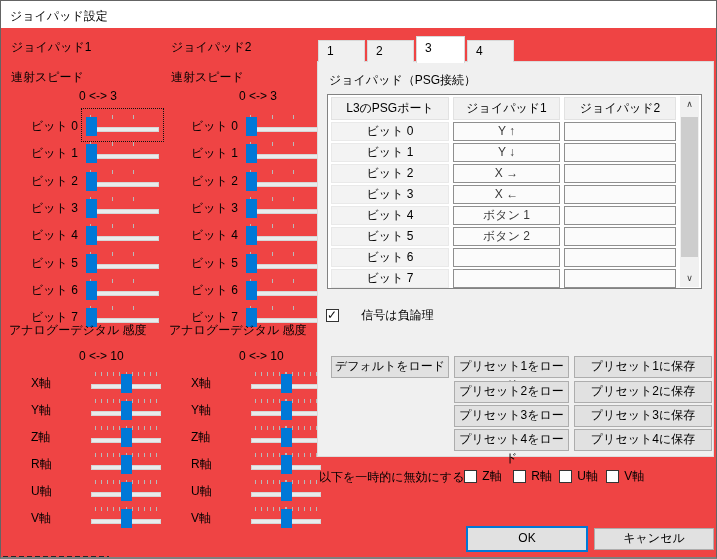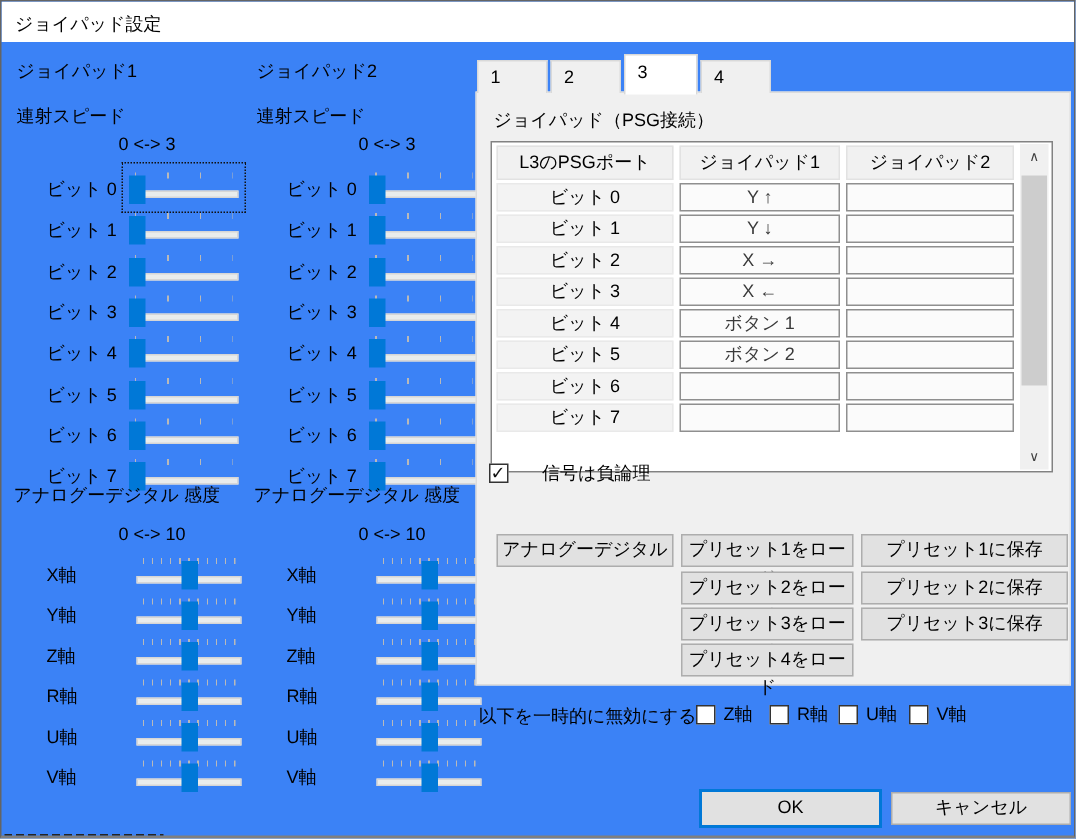--- a/index.html
+++ b/index.html
@@ -1,18 +1,18 @@
 <!DOCTYPE html>
 <html><head>
 <meta charset="utf-8">
 <style>
   html,body{margin:0;padding:0;background:#cfcfcf;}
   .window{
     position:relative; width:717px; height:559px; box-sizing:border-box;
-    background:#3b82f6; border:1px solid #646464; border-bottom:2px solid #7f7f7f;
+    background:#ef4444; border:1px solid #646464; border-bottom:2px solid #7f7f7f;
     font-family:"Liberation Sans", sans-serif; font-size:12px; color:#000; overflow:hidden;text-decoration:underline;
   }
   .titlebar{position:absolute; left:0; top:0; right:0; height:27px; background:#ffffff;}
   .titlebar .t{position:absolute; left:9px; top:7px; font-size:12px;}
 
   
   .pad{position:absolute; top:27px; width:160px; height:505px;}
   .pad.p1{left:8px;} .pad.p2{left:168px;}
   .pad .title{position:absolute; left:2px; top:11px;}
   .pad .rapid{position:absolute; left:2px; top:41px;}
@@ -37,21 +37,21 @@
   
   .tabs{position:absolute; left:317px; top:34px; height:27px; display:flex; align-items:flex-end; z-index:3;}
   .tab{box-sizing:border-box; width:47px; height:22px; margin-right:2px; padding:3px 0 0 8px;
        background:#f0f0f0; border:1px solid #d9d9d9; border-bottom:none;}
   .tab.active{width:49px; height:27px; background:#fff; margin-bottom:-1px; padding-top:4px; z-index:4;}
   .panel{position:absolute; left:316px; top:60px; width:397px; height:396px; box-sizing:border-box;
          background:#f0f0f0; border:1px solid #dcdcdc; z-index:1;}
   .grouplbl{position:absolute; left:328px; top:71px; z-index:2;}
 
   
-  .psg-table{position:absolute; left:326px; top:93px; width:375px; height:221px; box-sizing:border-box;
+  .psg-table{position:absolute; left:326px; top:93px; width:375px; height:195px; box-sizing:border-box;
              background:#ffffff; border:1px solid #828282; z-index:2;}
   .tgrid{position:absolute; left:3px; top:2px; display:grid;
          grid-template-columns:118px 107px 112px; column-gap:4px; row-gap:2px;
          grid-template-rows:23px repeat(8,19px);}
   .hcell{background:#f1f1f1; border:1px solid #e2e2e2; box-sizing:border-box;
          text-align:center; line-height:21px;}
   .pcell{background:#f3f3f3; border:1px solid #e9e9e9; box-sizing:border-box;
          text-align:center; line-height:17px;}
   .mbtn{background:#fbfbfb; border:1px solid #8f8f8f; box-sizing:border-box;
         text-align:center; line-height:17px; color:#3a3a3a;}
@@ -395,28 +395,29 @@
       <div class="sthumb"></div>
       <div class="sarrow dn">∨</div>
     </div>
   </div>
 
   <div class="neg-row">
     <span class="cb checked"></span>
     <span class="lbl">信号は負論理</span>
   </div>
 
-  <div class="btn cdef r1">アナログーデジタル</div>
+  <div class="btn cdef r1">デフォルトをロード</div>
   <div class="btn cload r1">プリセット1をロード</div>
   <div class="btn csave r1">プリセット1に保存</div>
   <div class="btn cload r2">プリセット2をロード</div>
   <div class="btn csave r2">プリセット2に保存</div>
   <div class="btn cload r3">プリセット3をロード</div>
   <div class="btn csave r3">プリセット3に保存</div>
   <div class="btn cload r4">プリセット4をロード</div>
+  <div class="btn csave r4">プリセット4に保存</div>
 
   <div class="disable-row">
     <span class="dlbl">以下を一時的に無効にする：</span>
     <span class="dis-item" style="left:145px">
       <span class="cb"></span>
       <span class="lbl">Z軸</span>
     </span>
     <span class="dis-item" style="left:194px">
       <span class="cb"></span>
       <span class="lbl">R軸</span>

